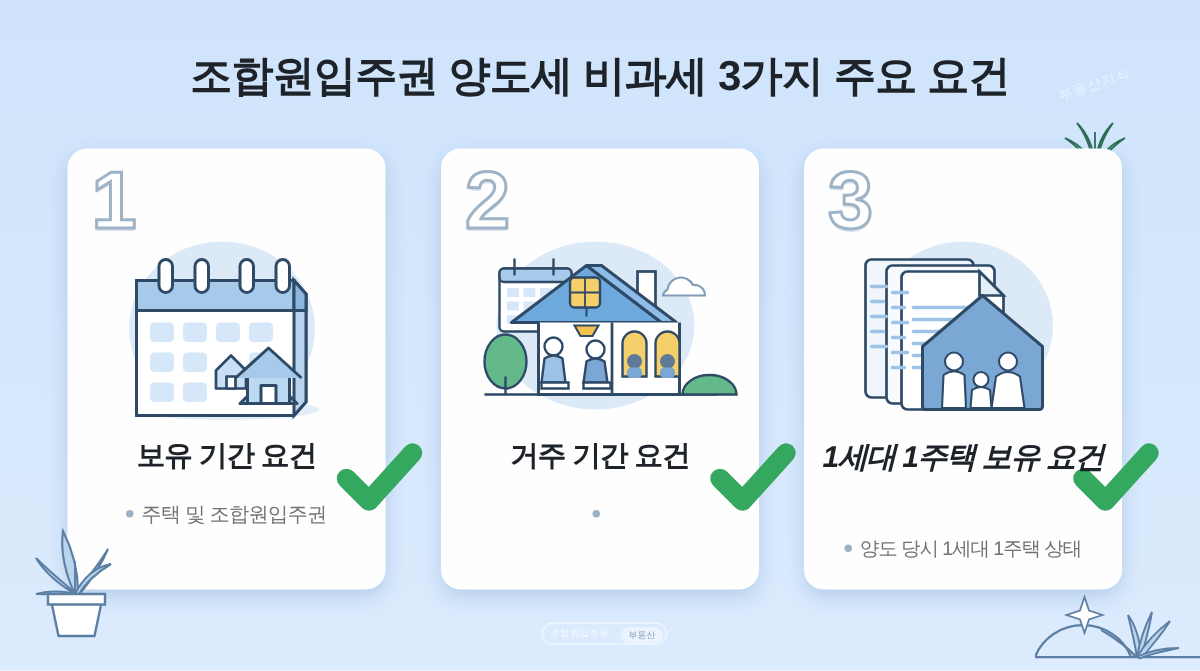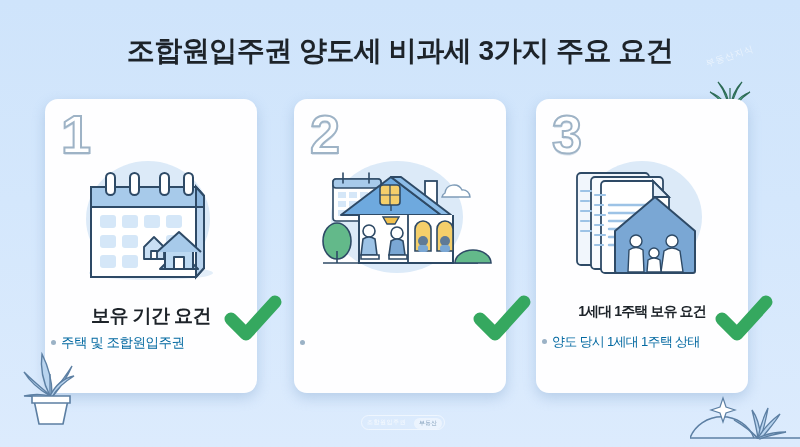--- a/index.html
+++ b/index.html
@@ -72,43 +72,43 @@
   .check {
     position: absolute;
     top: 188px;
     right: -28px;
     width: 64px;
     height: 64px;
   }
 
   .card-heading {
     position: absolute;
-    top: 204px;
+    top: 192px;
     left: 0;
     width: 212px;
     text-align: center;
     font-size: 19px;
     font-weight: bold;
     color: #1d2329;
     letter-spacing: -0.6px;
   }
-  #card-3 .card-heading { font-size: 14px; letter-spacing: -0.9px; }
+  #card-3 .card-heading { font-size: 20px; letter-spacing: -0.9px; font-style: italic; }
 
   .card-desc {
     position: absolute;
     top: 234px;
     left: 6px;
     width: 200px;
-    text-align: left;
+    text-align: center;
     font-size: 13.5px;
-    color: #0369a1;
+    color: #737373;
     line-height: 1.45;
     letter-spacing: -0.5px;
   }
-  #card-3 .card-desc { font-size: 13px; letter-spacing: -0.7px; }
+  #card-3 .card-desc { font-size: 13px; letter-spacing: -0.7px; margin-top: 24px; }
   .bullet-dot {
     display: inline-block;
     width: 5px;
     height: 5px;
     border-radius: 50%;
     background: #9bb2c6;
     vertical-align: middle;
     margin-right: 5px;
     margin-bottom: 2px;
   }
@@ -307,20 +307,21 @@
         <path d="M150 108 a18 13 0 0 1 36 0 z" fill="#63b98a" stroke="#2e4a66" stroke-width="1.6"></path>
       </svg>
     </div>
 
     <div class="check">
       <svg width="64" height="64" viewBox="0 0 64 64">
         <path d="M10 32 L25 47 L54 15" fill="none" stroke="#35a85f" stroke-width="13" stroke-linecap="round" stroke-linejoin="round"></path>
       </svg>
     </div>
 
+    <div class="card-heading">거주 기간 요건</div>
     <div class="card-desc">
       <span class="bullet-dot"></span>
     </div>
   </div>
 
   <div class="card" id="card-3">
     <div class="card-number">3</div>
 
     <div class="illo-wrap">
       <svg width="190" height="135" viewBox="0 0 190 135">

